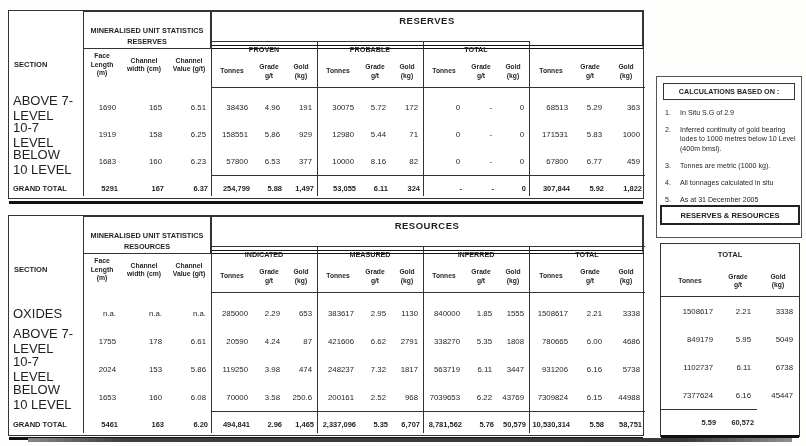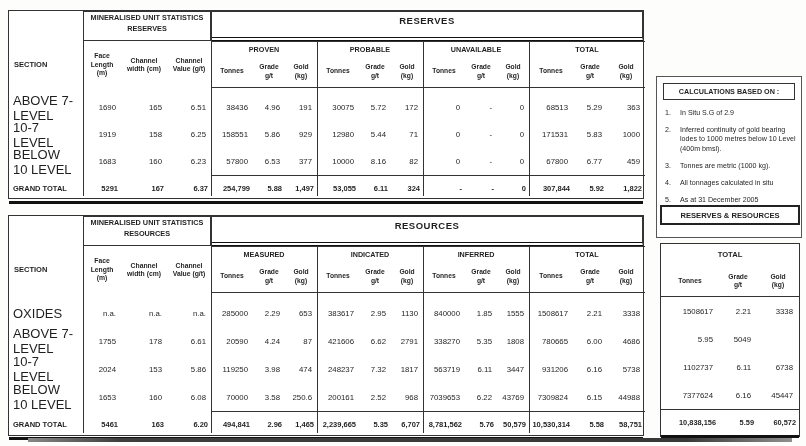--- a/index.html
+++ b/index.html
@@ -4,21 +4,21 @@
 <style>
   html,body{margin:0;padding:0;background:#e9e9e6;}
   .sheet{position:relative;width:806px;height:446px;background:#fdfdfb;overflow:hidden;
          font-family:"Liberation Sans",sans-serif;color:#1f1f1f;}
   .table-wrap{position:absolute;background:#fff;border:1px solid #333;box-sizing:border-box;}
   #reserves-wrap{left:8px;top:10px;width:636px;height:189px;}
   #resources-wrap{left:8px;top:215px;width:636px;height:221px;}
 
   .head-band{display:grid;grid-template-columns:74px 128px 432px;height:30px;}
   .mus-box{border:1px solid #333;box-sizing:border-box;font-weight:bold;font-size:7.3px;
-           text-align:center;white-space:pre-line;line-height:1.5;padding-top:1px;}
+           text-align:center;white-space:pre-line;line-height:1.5;padding-top:14px;}
   .title-box{border:1px solid #333;border-bottom:4px double #111;box-sizing:border-box;
              font-weight:bold;font-size:9.5px;text-align:center;padding-top:3px;letter-spacing:.5px;}
 
   .colhead{display:flex;height:48px;}
   .lhead-host{width:202px;}
   .ghead{width:434px;display:flex;flex-direction:column;}
   .tcell{display:flex;align-items:center;justify-content:center;overflow:hidden;box-sizing:border-box;}
 
   .lhead-row{display:grid;grid-template-columns:74px 38px 46px 44px;height:48px;}
   .lhead-row .tcell{font-size:6.8px;font-weight:bold;text-align:center;white-space:pre-line;line-height:1.25;}
@@ -89,21 +89,20 @@
 width (cm)</div>
             <div class="tcell c3">Channel
 Value (g/t)</div>
           </div>
         </div>
       <div class="ghead">
         <div>
             <div class="group-row">
               <div class="tcell c0">PROVEN</div>
               <div class="tcell c1">PROBABLE</div>
-              <div class="tcell c2">UNAVAILABLE</div>
               <div class="tcell c3">TOTAL</div>
             </div>
           </div>
         <div>
             <div class="sub-row">
               <div class="tcell c0">Tonnes</div>
               <div class="tcell c1">Grade
 g/t</div>
               <div class="tcell c2">Gold
 (kg)</div>
@@ -251,22 +250,22 @@
 (m)</div>
             <div class="tcell c2">Channel
 width (cm)</div>
             <div class="tcell c3">Channel
 Value (g/t)</div>
           </div>
         </div>
       <div class="ghead">
         <div>
             <div class="group-row">
+              <div class="tcell c1">INDICATED</div>
               <div class="tcell c0">MEASURED</div>
-              <div class="tcell c1">INDICATED</div>
               <div class="tcell c2">INFERRED</div>
               <div class="tcell c3">TOTAL</div>
             </div>
           </div>
         <div>
             <div class="sub-row">
               <div class="tcell c0">Tonnes</div>
               <div class="tcell c1">Grade
 g/t</div>
               <div class="tcell c2">Gold
@@ -366,21 +365,21 @@
       </div>
     <div>
         <div class="body-row total-row">
           <div class="tcell c0">GRAND TOTAL</div>
           <div class="tcell c1">5461</div>
           <div class="tcell c2">163</div>
           <div class="tcell c3">6.20</div>
           <div class="tcell c4">494,841</div>
           <div class="tcell c5">2.96</div>
           <div class="tcell c6">1,465</div>
-          <div class="tcell c7">2,239,665</div>
+          <div class="tcell c7">2,337,096</div>
           <div class="tcell c8">5.35</div>
           <div class="tcell c9">6,707</div>
           <div class="tcell c10">8,781,562</div>
           <div class="tcell c11">5.76</div>
           <div class="tcell c12">50,579</div>
           <div class="tcell c13">10,530,314</div>
           <div class="tcell c14">5.58</div>
           <div class="tcell c15">58,751</div>
         </div>
       </div>
@@ -403,37 +402,37 @@
 (kg)</div>
         </div>
       </div>
     <div>
         <div class="rr-row">
           <div class="tcell c0">1508617</div>
           <div class="tcell c1">2.21</div>
           <div class="tcell c2">3338</div>
         </div>
         <div class="rr-row">
+          <div class="tcell c0">849179</div>
           <div class="tcell c1">5.95</div>
           <div class="tcell c2">5049</div>
         </div>
         <div class="rr-row">
           <div class="tcell c0">1102737</div>
           <div class="tcell c1">6.11</div>
           <div class="tcell c2">6738</div>
         </div>
         <div class="rr-row">
           <div class="tcell c0">7377624</div>
           <div class="tcell c1">6.16</div>
           <div class="tcell c2">45447</div>
         </div>
       </div>
     <div>
         <div class="rr-row rr-total">
-          <div class="tcell c0">10,838,156</div>
           <div class="tcell c1">5.59</div>
           <div class="tcell c2">60,572</div>
         </div>
       </div>
   </div>
 
   <div id="scan-bar"></div>
 </div>
 
 </body></html>

